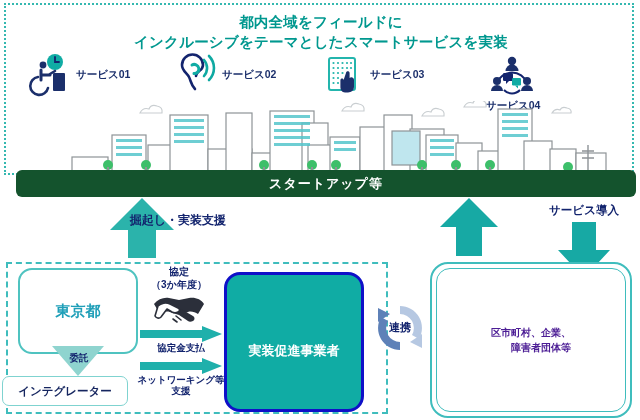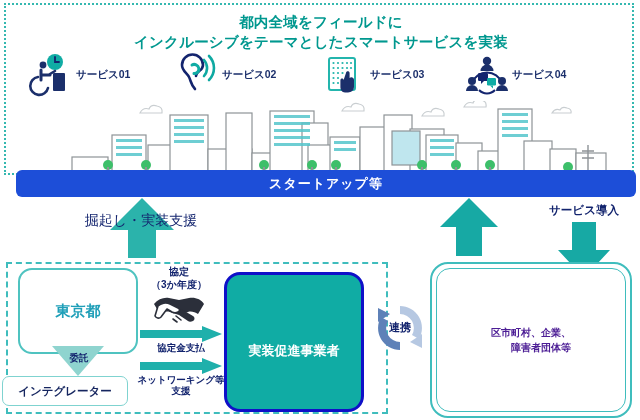--- a/index.html
+++ b/index.html
@@ -22,38 +22,38 @@
   }
   #headline .l1{display:block;font-size:14.5px;letter-spacing:.2px;}
   #headline .l2{display:block;font-size:14.5px;letter-spacing:.2px;}
 
   .svc{position:absolute;top:48px;height:44px;display:flex;align-items:center;}
   .svc .glyph{width:46px;height:44px;position:relative;flex:0 0 46px;}
   .svc .lbl{font-size:10.5px;color:#1b2f6b;font-weight:bold;margin-left:2px;white-space:nowrap;}
   #svc-1{left:22px;}
   #svc-2{left:168px;}
   #svc-3{left:316px;}
-  #svc-4{left:458px;}
+  #svc-4{left:478px;flex-direction:column;}
 
   
   #city{position:absolute;left:6px;top:96px;width:626px;height:74px;}
 
   
   #startup-bar{
     position:absolute;left:10px;top:165px;width:620px;height:27px;
-    background:#1d4ed8;border-radius:6px;
+    background:#14532d;border-radius:6px;
     display:flex;align-items:center;justify-content:center;
   }
   #startup-bar span{color:#fff;font-size:13px;font-weight:bold;letter-spacing:1px;}
 
   
   .fatarrow{position:absolute;}
   #arrow-up-left{left:110px;top:198px;width:64px;height:60px;}
-  #lbl-up-left{position:absolute;left:56px;top:212px;width:170px;text-align:center;
-    font-size:14px;font-weight:normal;color:#13246e;z-index:5;white-space:nowrap;}
+  #lbl-up-left{position:absolute;left:56px;top:212px;width:170px;text-align:right;
+    font-size:12px;font-weight:bold;color:#13246e;z-index:5;white-space:nowrap;}
 
   #arrow-up-right{left:440px;top:198px;width:58px;height:58px;}
   #lbl-up-right{position:absolute;left:385px;top:227px;width:150px;text-align:center;
     font-size:11.5px;font-weight:bold;color:#13246e;z-index:5;white-space:nowrap;}
 
   #arrow-down-right{left:558px;top:222px;width:52px;height:56px;}
   #lbl-down-right{position:absolute;left:524px;top:203px;width:120px;text-align:center;
     font-size:11.5px;font-weight:bold;color:#13246e;z-index:5;white-space:nowrap;}
 
   

